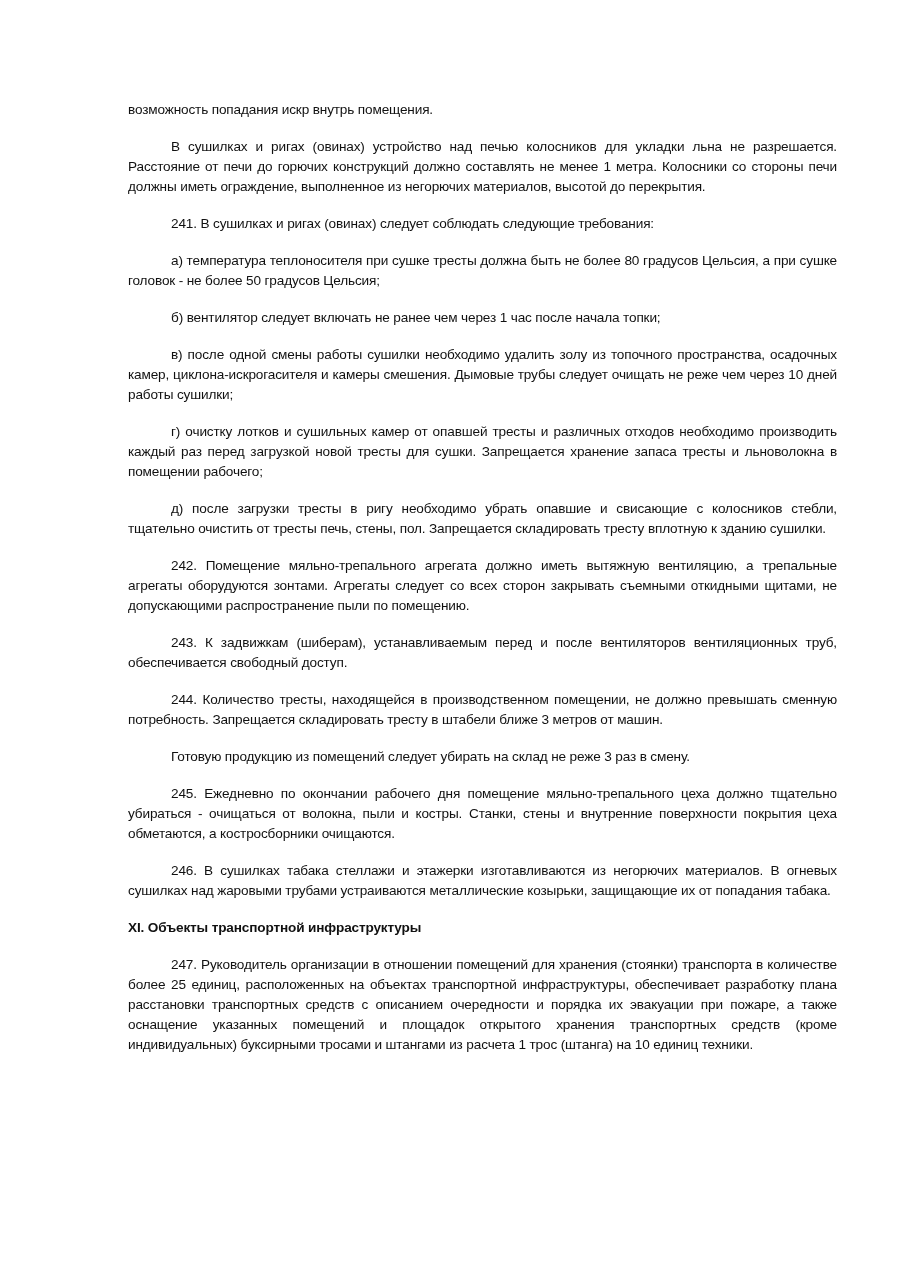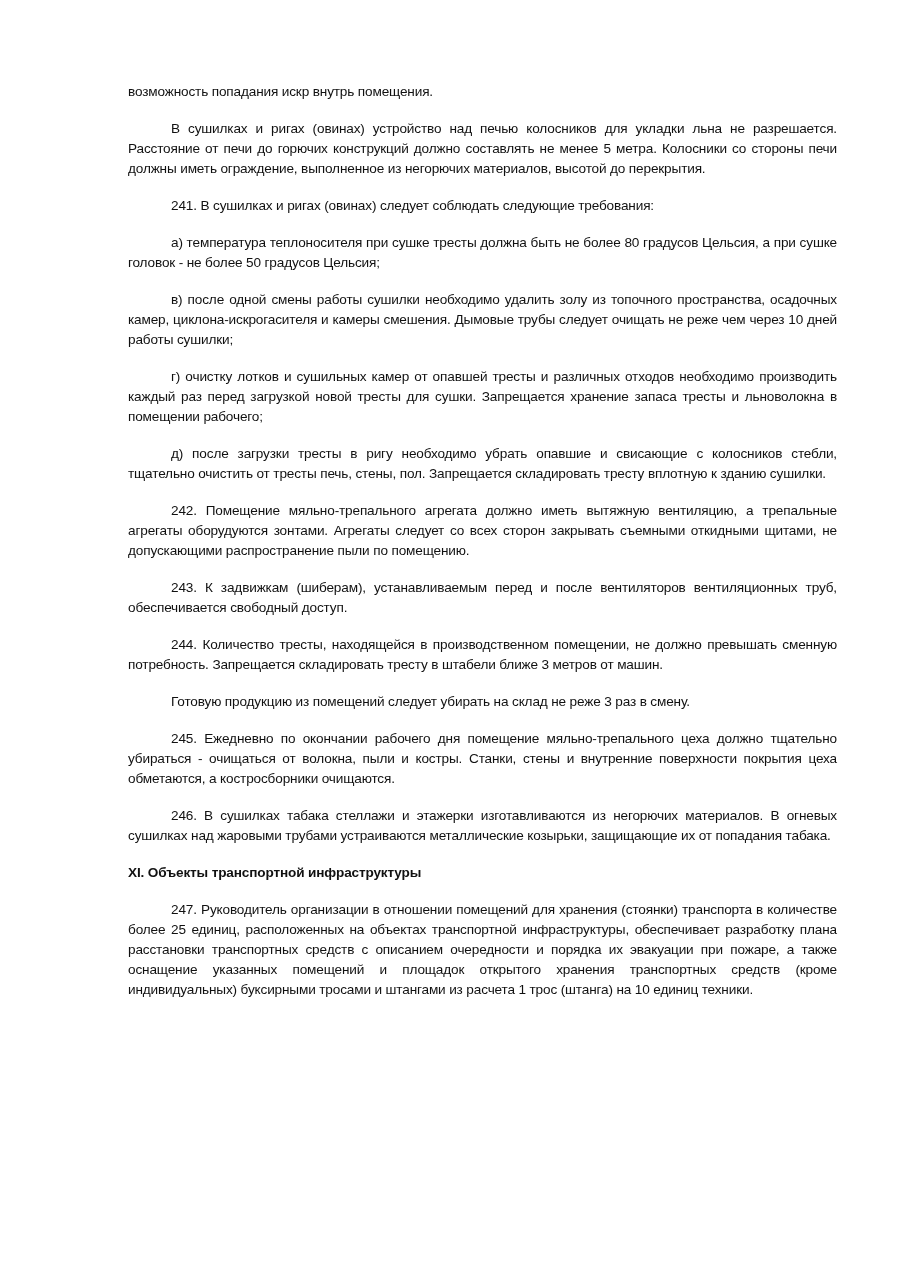--- a/index.html
+++ b/index.html
@@ -1,20 +1,20 @@
 <!DOCTYPE html>
 <html><head>
 <meta charset="utf-8">
 <style>
   html, body { margin: 0; padding: 0; background: #ffffff; }
   body { width: 900px; height: 1273px; position: relative; overflow: hidden; }
   .page {
     position: absolute;
     left: 128px;
-    top: 82px;
+    top: 100px;
     width: 709px;
     font-family: "Liberation Sans", sans-serif;
     font-size: 13.6px;
     line-height: 20px;
     color: #111111;
     letter-spacing: -0.15px;
   }
   .p {
     margin: 0 0 17px 0;
     text-align: justify;
@@ -24,23 +24,24 @@
     text-align: left;
     font-weight: bold;
     margin: 0 0 17px 0;
   }
 </style>
 </head>
 <body>
 
 <div class="page">
   <p class="p">возможность попадания искр внутрь помещения.</p>
-  <p class="p indent">В сушилках и ригах (овинах) устройство над печью колосников для укладки льна не разрешается. Расстояние от печи до горючих конструкций должно составлять не менее 5 метра. Колосники со стороны печи должны иметь ограждение, выполненное из негорючих материалов, высотой до перекрытия.</p>
+  <p class="p indent">В сушилках и ригах (овинах) устройство над печью колосников для укладки льна не разрешается. Расстояние от печи до горючих конструкций должно составлять не менее 1 метра. Колосники со стороны печи должны иметь ограждение, выполненное из негорючих материалов, высотой до перекрытия.</p>
   <p class="p indent">241. В сушилках и ригах (овинах) следует соблюдать следующие требования:</p>
   <p class="p indent">а) температура теплоносителя при сушке тресты должна быть не более 80 градусов Цельсия, а при сушке головок - не более 50 градусов Цельсия;</p>
+  <p class="p indent">б) вентилятор следует включать не ранее чем через 1 час после начала топки;</p>
   <p class="p indent">в) после одной смены работы сушилки необходимо удалить золу из топочного пространства, осадочных камер, циклона-искрогасителя и камеры смешения. Дымовые трубы следует очищать не реже чем через 10 дней работы сушилки;</p>
   <p class="p indent">г) очистку лотков и сушильных камер от опавшей тресты и различных отходов необходимо производить каждый раз перед загрузкой новой тресты для сушки. Запрещается хранение запаса тресты и льноволокна в помещении рабочего;</p>
   <p class="p indent">д) после загрузки тресты в ригу необходимо убрать опавшие и свисающие с колосников стебли, тщательно очистить от тресты печь, стены, пол. Запрещается складировать тресту вплотную к зданию сушилки.</p>
   <p class="p indent">242. Помещение мяльно-трепального агрегата должно иметь вытяжную вентиляцию, а трепальные агрегаты оборудуются зонтами. Агрегаты следует со всех сторон закрывать съемными откидными щитами, не допускающими распространение пыли по помещению.</p>
   <p class="p indent">243. К задвижкам (шиберам), устанавливаемым перед и после вентиляторов вентиляционных труб, обеспечивается свободный доступ.</p>
   <p class="p indent">244. Количество тресты, находящейся в производственном помещении, не должно превышать сменную потребность. Запрещается складировать тресту в штабели ближе 3 метров от машин.</p>
   <p class="p indent">Готовую продукцию из помещений следует убирать на склад не реже 3 раз в смену.</p>
   <p class="p indent">245. Ежедневно по окончании рабочего дня помещение мяльно-трепального цеха должно тщательно убираться - очищаться от волокна, пыли и костры. Станки, стены и внутренние поверхности покрытия цеха обметаются, а костросборники очищаются.</p>
   <p class="p indent">246. В сушилках табака стеллажи и этажерки изготавливаются из негорючих материалов. В огневых сушилках над жаровыми трубами устраиваются металлические козырьки, защищающие их от попадания табака.</p>
   <h2 class="heading" style="font-size:13.6px;">XI. Объекты транспортной инфраструктуры</h2>

